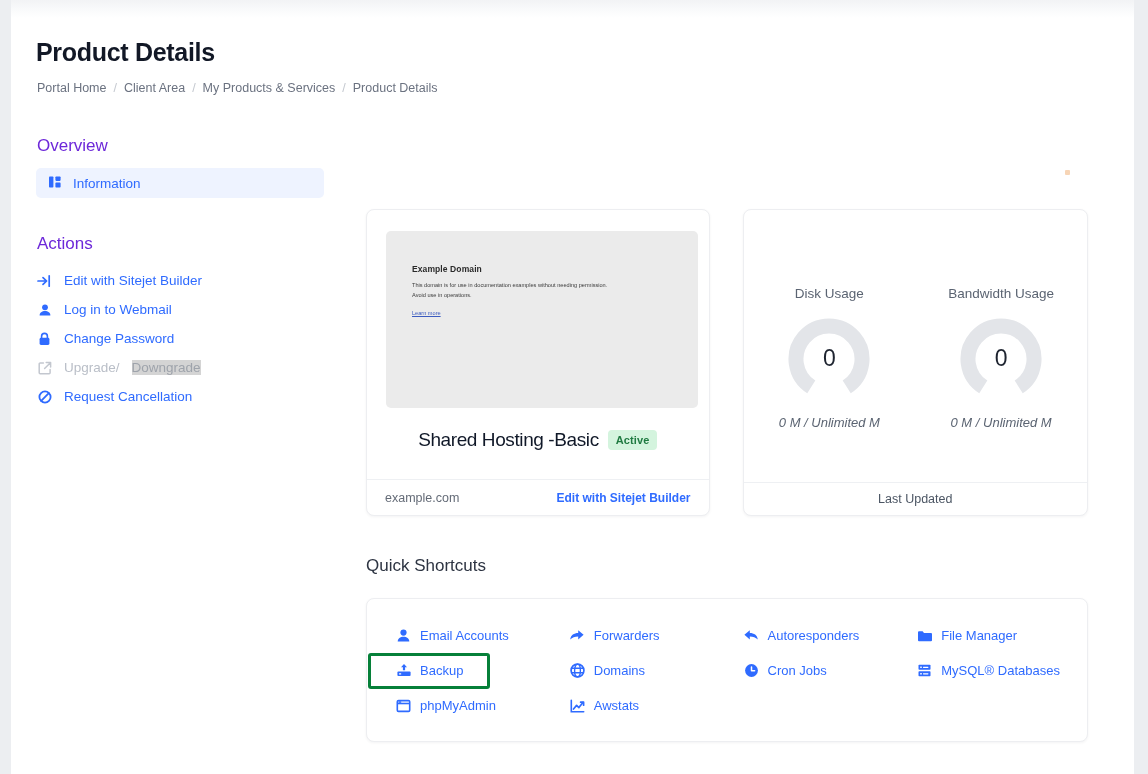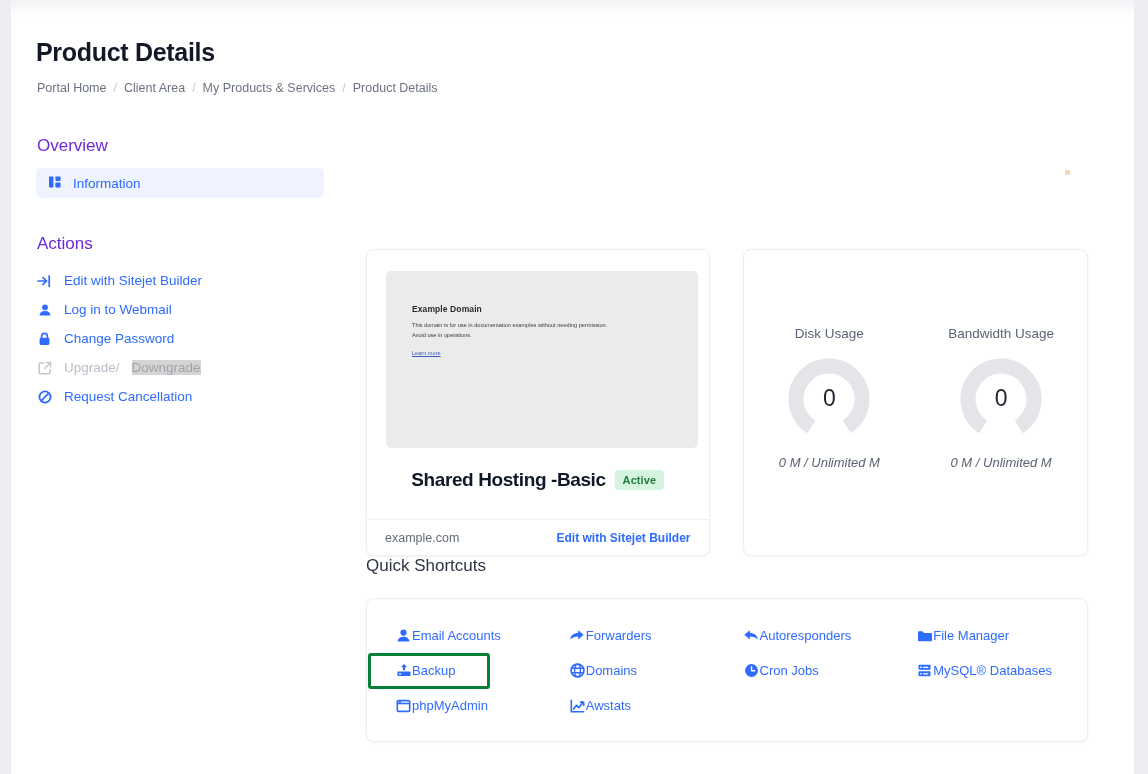--- a/index.html
+++ b/index.html
@@ -72,21 +72,21 @@
   .action-item.disabled { color: #b9bec7; cursor: default; }
   .action-item .ic { width: 15px; height: 15px; display: inline-flex; align-items: center; justify-content: center; flex: 0 0 15px; }
   .action-item .ic svg { display: block; }
   .sel { background: #d4d4d4; color: #9ea3ab; }
 
   
   .main { position: absolute; left: 355px; top: 0; width: 722px; }
 
   .cards-row {
     position: absolute; left: 0; top: 209px;
-    width: 722px; display: flex; gap: 33px; margin-top: 40px;
+    width: 722px; display: flex; gap: 33px;
   }
   .card {
     background: #ffffff;
     border: 1px solid #edeef1;
     border-radius: 8px;
     box-shadow: 0 1px 3px rgba(16,24,40,0.05);
   }
 
   
   .card-product { width: 350px; height: 307px; position: relative; overflow: hidden; }
@@ -98,21 +98,21 @@
   }
   .preview-inner { padding: 33px 0 0 26px; }
   .preview-h { font-size: 8.5px; color: #2a2a2a; font-weight: bold; letter-spacing: .1px; }
   .preview-p { font-size: 5.6px; color: #3b3b3b; line-height: 1.75; margin-top: 7px; max-width: 196px; }
   .preview-a { font-size: 5.6px; color: #3b5bbf; text-decoration: underline; display: inline-block; margin-top: 9px; }
   .product-name-row {
     position: absolute; left: 0; right: 0; top: 219px;
     display: flex; align-items: center; justify-content: center; gap: 9px;
   }
   .product-name {
-    font-size: 19px; font-weight: bold; color: #101828;
+    font-size: 19px; font-weight: normal; color: #101828;
     letter-spacing: -0.4px;
   }
   .badge {
     background: #d4f4de; color: #1f7a41;
     font-size: 11px; font-weight: bold;
     padding: 4px 8px; border-radius: 4px;
     letter-spacing: .1px;
   }
   .card-foot {
     position: absolute; left: 0; right: 0; bottom: 0; height: 36px;
@@ -160,21 +160,21 @@
     padding: 19px 0 0 0;
     position: absolute;
   }
   .sc-grid {
     display: grid;
     grid-template-columns: repeat(4, 1fr);
     grid-auto-rows: 35px;
     padding: 0 10px 0 15px;
   }
   .sc-item {
-    display: flex; align-items: center; gap: 0;
+    display: flex; align-items: center; gap: 8px;
     font-size: 13px; color: #2f6bff; text-decoration: none;
     padding-left: 13px;
   }
   .sc-item .ic { width: 17px; height: 17px; flex: 0 0 17px; display: inline-flex; align-items: center; justify-content: center; }
   .sc-item .ic svg { display: block; }
 
   .hl-box {
     position: absolute;
     left: 357px; top: 653px;
     width: 122px; height: 36px;
@@ -324,20 +324,21 @@
             <div class="gauge-wrap">
               <svg width="82" height="82" viewBox="0 0 82 82">
                 <path d="M 23.3 69.9 A 33 33 0 1 1 58.7 69.9" fill="none" stroke="#e3e5e9" stroke-width="15" stroke-linecap="butt"></path>
               </svg>
               <div class="gauge-val">0</div>
             </div>
             <div class="gauge-sub">0 M / Unlimited M</div>
           </div>
 
         </div>
+        <div class="usage-foot">Last Updated</div>
       </div>
 
     </div>
 
     <div class="shortcuts-title">Quick Shortcuts</div>
 
     <div class="card card-shortcuts">
       <div class="sc-grid">
 
         <a class="sc-item" href="#">

